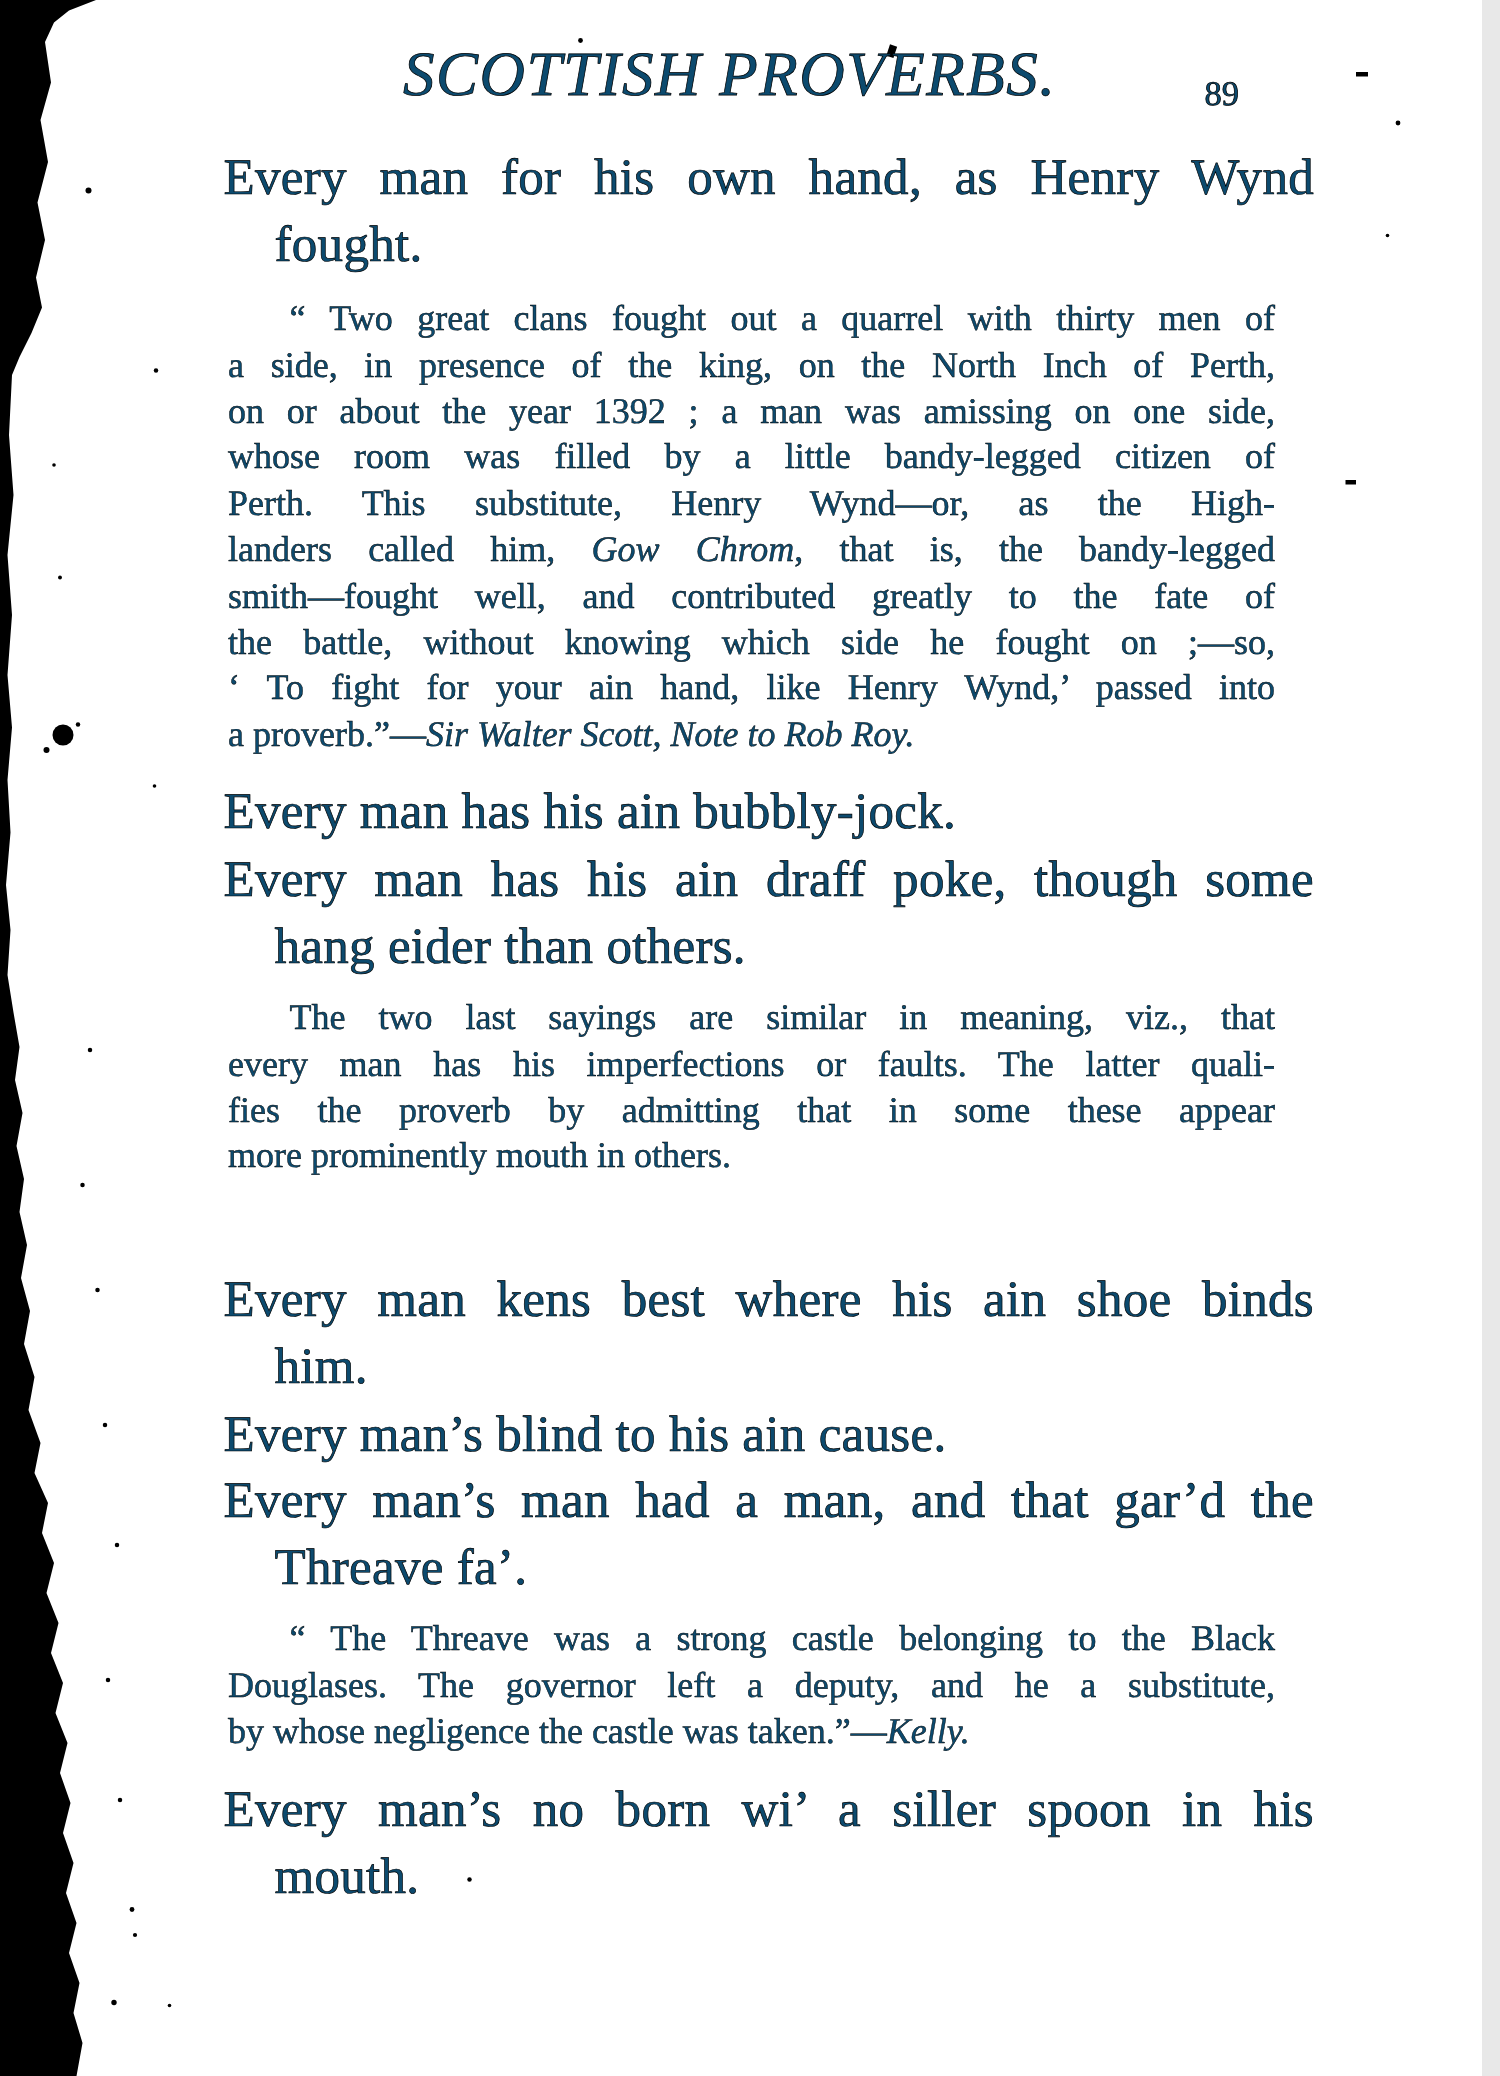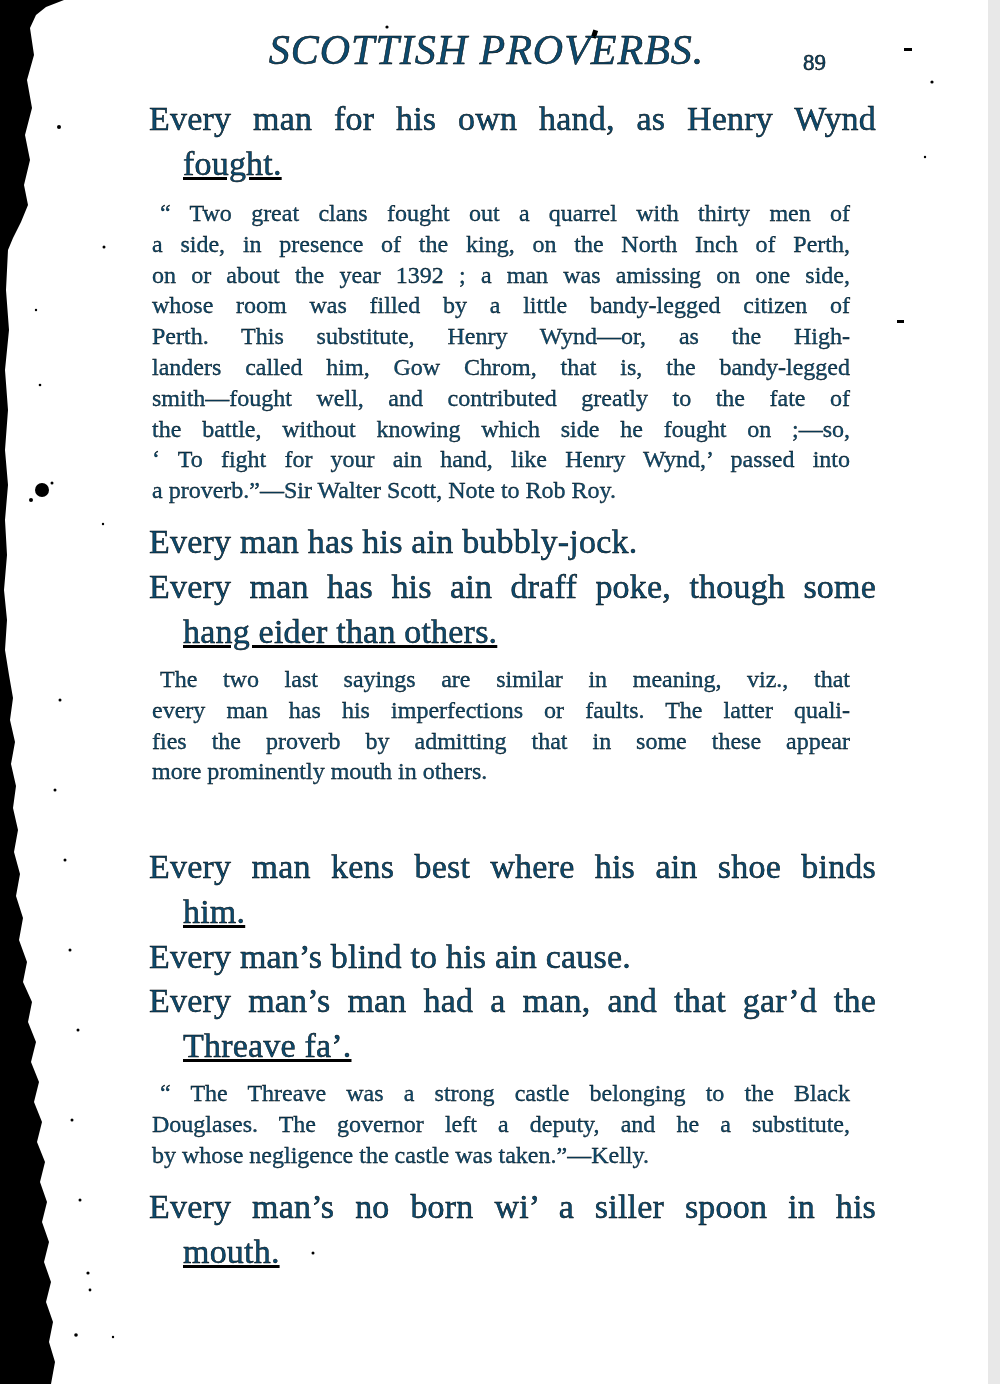--- a/index.html
+++ b/index.html
@@ -26,29 +26,29 @@
     font-size:23px;line-height:38px;
     -webkit-text-stroke:0.5px #000;
   }
   .blk{position:absolute;left:123px;width:727px;margin-left:26px;}
   .proverb{
     font-size:34px;line-height:44.5px;
     letter-spacing:0.2px;
     -webkit-text-stroke:0.45px #000;
   }
   .p-just{text-align:justify;text-align-last:justify;}
-  .p-cont{margin-left:34px;text-decoration:underline;}
+  .p-cont{margin-left:34px;}
   .note{
     position:absolute;left:152px;width:698px;
     font-size:24px;line-height:30.8px;
     -webkit-text-stroke:0.3px #000;
   }
   .n-just{text-align:justify;text-align-last:justify;}
-  .n-first{margin-left:8px;}
-  .it{margin-top:32px;}
+  .n-first{margin-left:41px;}
+  .it{font-style:italic;margin-top:32px;}
 </style>
 </head>
 <body>
 
 <div class="page">
 
   <svg class="artifact-svg" width="1000" height="1384" viewBox="0 0 1000 1384">
     <path fill="#000" d="M0,0 L64,0 L46,7 L36,15 L30,28 L34,55 L27,80 L32,108 L25,135 L30,160
       L24,185 L28,205 L21,222 L13,238 L8,250 L6,290 L9,330 L5,370 L8,410 L5,450 L8,485 L5,520
       L7,555 L4,590 L7,620 L5,650 L9,675 L13,698 L10,720 L15,742 L11,764 L16,786 L13,808

